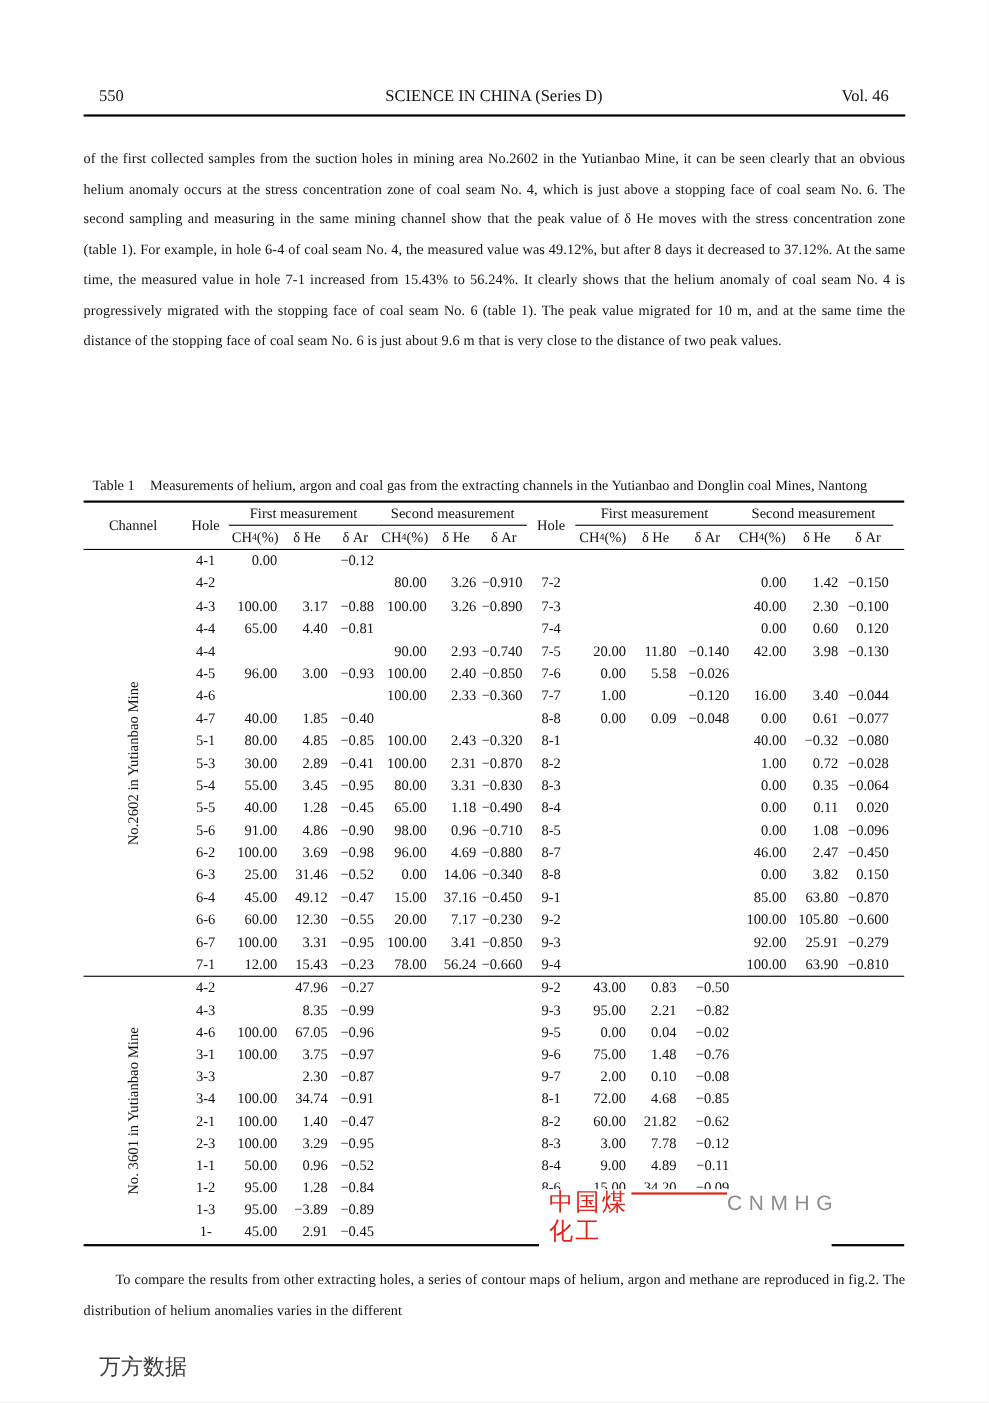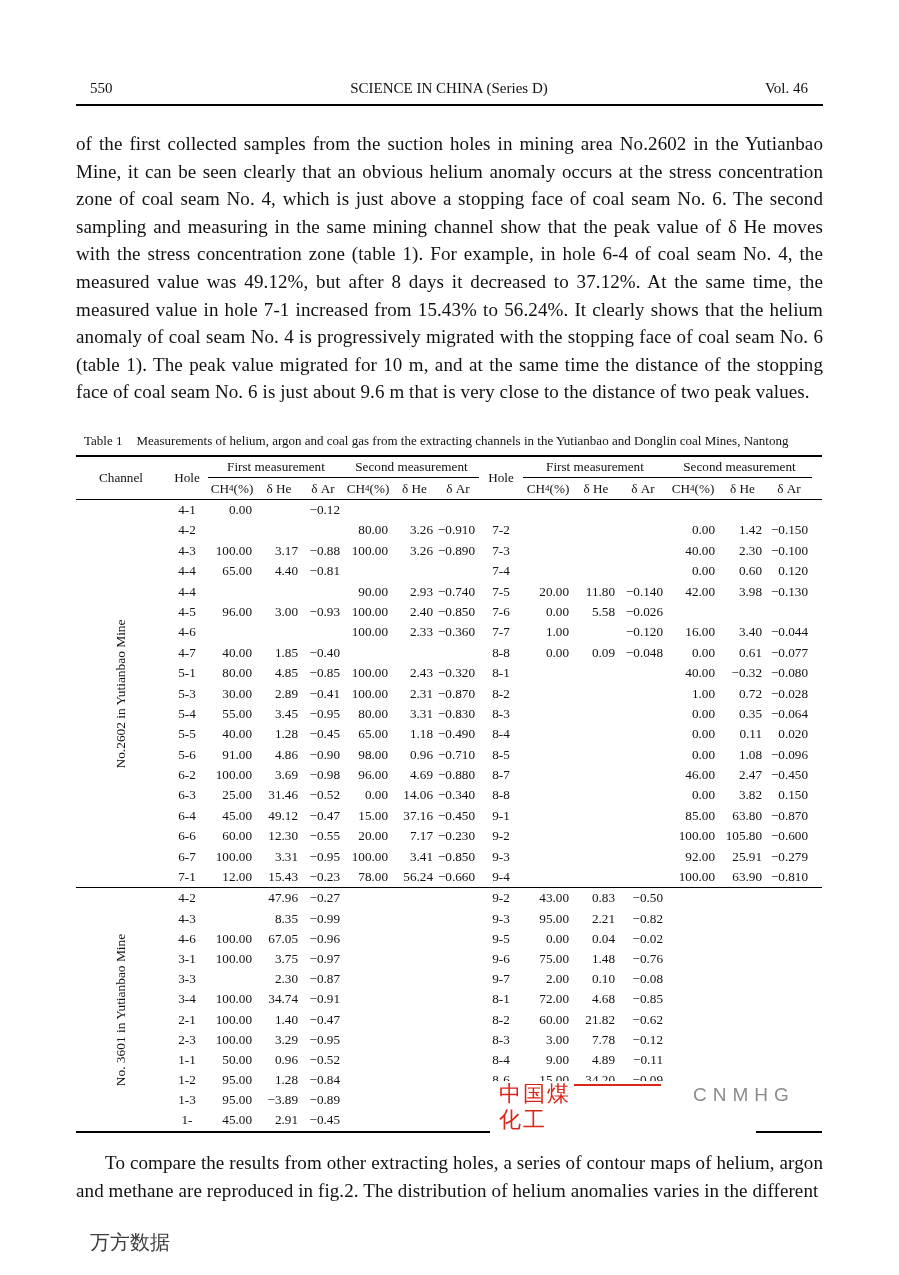--- a/index.html
+++ b/index.html
@@ -7,21 +7,21 @@
         font-family:"Liberation Serif", serif;color:#111;overflow:hidden;}
 
   
   .running-head{position:absolute;top:80px;left:90px;width:718px;display:flex;
                 justify-content:space-between;align-items:flex-end;font-size:15px;}
   .running-head .center{position:absolute;left:0;right:0;text-align:center;}
   .head-rule{position:absolute;top:104px;left:76px;width:747px;height:2px;background:#000;}
 
   
   .para{position:absolute;left:76px;width:747px;margin:0;text-align:justify;
-        font-size:19px;line-height:27.6px;letter-spacing:.1px;}
+        font-size:13px;line-height:27.6px;letter-spacing:.1px;}
   .para-top{top:130px;}
   .para-bottom{top:1149px;text-indent:29px;}
 
   
   .tbl-title{position:absolute;top:433px;left:84px;width:740px;font-size:13px;white-space:nowrap;}
   .tbl-title .tlabel{margin-right:14px;}
 
   
   .tbl{position:absolute;top:455px;left:76px;width:746px;border-top:2px solid #000;
        border-bottom:2px solid #000;font-size:13.2px;}
@@ -55,21 +55,21 @@
   .w10{width:48px}.w11{width:52px}.w12{width:47px}.w13{width:46px}
 
   
   .watermark{position:absolute;top:1081px;left:490px;width:266px;height:73px;background:#fff;
              display:flex;align-items:flex-start;}
   .wm-text{margin-left:9px;display:flex;flex-direction:row;}
   .wm-cn{font-size:22px;line-height:26px;letter-spacing:2px;color:#dd2418;
          font-family:"DejaVu Sans", sans-serif;}
   .wm-rule{height:2px;background:#dd2418;margin-top:3px;width:138px;}
   .wm-latin{margin-top:3px;font-size:19px;letter-spacing:6px;color:#8c8c8c;
-            font-family:"Liberation Sans", sans-serif;margin-left:32px;}
+            font-family:"Liberation Sans", sans-serif;}
 
   
   .footer{position:absolute;top:1229px;left:90px;font-size:20px;color:#3d3d3d;
           font-family:"DejaVu Sans", sans-serif;}
 </style>
 </head>
 <body>
 
 <div class="page">
 

